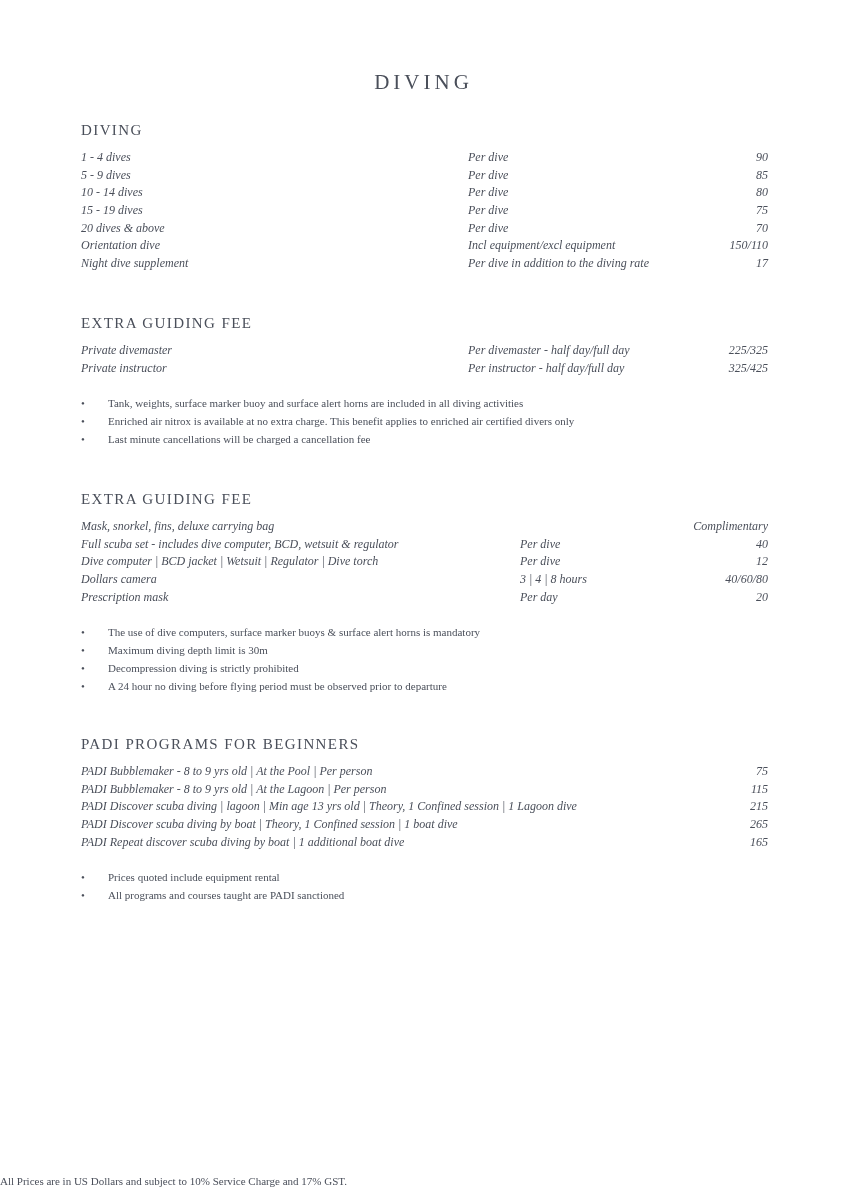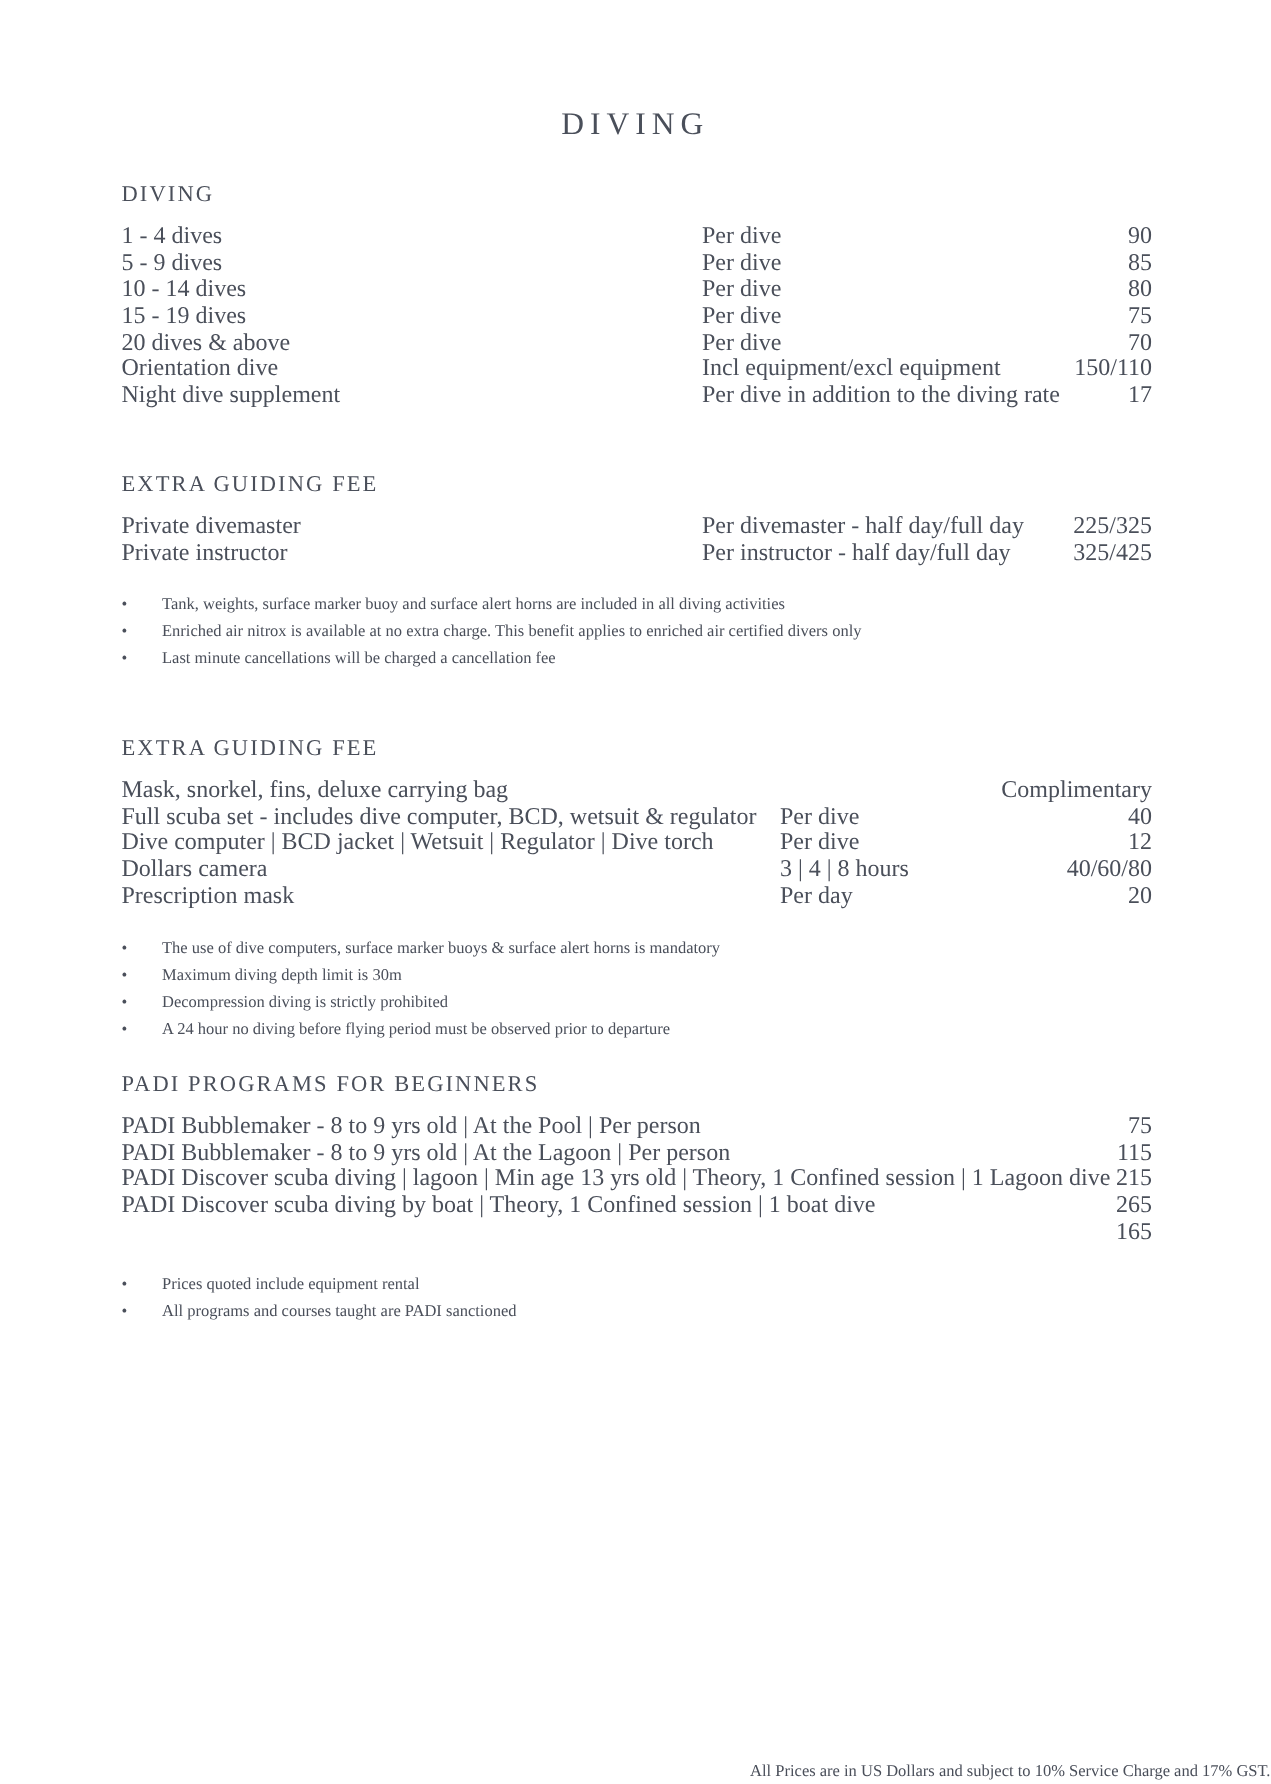--- a/index.html
+++ b/index.html
@@ -10,31 +10,31 @@
   }
   .page-title {
     position: absolute; top: 70px; left: 0; width: 847px; text-align: center;
     font-size: 21px; letter-spacing: 4px; color: #4a4f5a;
   }
   .section { position: absolute; left: 81px; width: 687px; }
   .section-title {
     font-size: 15px; letter-spacing: 1.4px; color: #4a4f5a; margin: 0 0 10px 0;
     line-height: 18px;
   }
-  .row { position: relative; height: 17.7px; font-size: 16px; line-height: 17.7px; white-space: nowrap; }
+  .row { position: relative; height: 17.7px; font-size: 12px; line-height: 17.7px; white-space: nowrap; font-style: italic; }
   .row .c1 { position: absolute; left: 0; }
   .row .c2 { position: absolute; margin-left: 17px; }
   .row .c3 { position: absolute; right: 0; text-align: center; }
   .s1 .c2, .s2 .c2 { left: 370px; }
   .s3 .c2 { left: 422px; }
   .bullets { margin-top: 18px; font-size: 11px; line-height: 17.7px; }
   .bullet { position: relative; padding-left: 27px; white-space: nowrap; }
   .bullet .dot { position: absolute; left: 0; top: 0; }
   .footer {
-    position: absolute; top: 1175px; left: 0; width: 847px; text-align: right;
+    position: absolute; top: 1175px; left: 0; width: 847px; text-align: left;
     font-size: 11px; color: #4a4f5a;
   }
 </style>
 </head>
 <body>
 
 <div class="page-title">DIVING</div>
 
 <div class="section s1" style="top:121px;">
   <div class="section-title">DIVING</div>
@@ -122,39 +122,40 @@
       <span class="c3">20</span>
     </div>
   <div class="bullets">
     <div class="bullet"><span class="dot">•</span><span>The use of dive computers, surface marker buoys &amp; surface alert horns is mandatory</span></div>
     <div class="bullet"><span class="dot">•</span><span>Maximum diving depth limit is 30m</span></div>
     <div class="bullet"><span class="dot">•</span><span>Decompression diving is strictly prohibited</span></div>
     <div class="bullet"><span class="dot">•</span><span>A 24 hour no diving before flying period must be observed prior to departure</span></div>
   </div>
 </div>
 
-<div class="section s4" style="top:714px;">
+<div class="section s4" style="top:735px;">
   <div class="section-title">PADI PROGRAMS FOR BEGINNERS</div>
   <div class="row">
       <span class="c1">PADI Bubblemaker - 8 to 9 yrs old | At the Pool | Per person</span>
       <span class="c3">75</span>
     </div>
   <div class="row">
       <span class="c1">PADI Bubblemaker - 8 to 9 yrs old | At the Lagoon | Per person</span>
       <span class="c3">115</span>
     </div>
   <div class="row">
       <span class="c1">PADI Discover scuba diving | lagoon | Min age 13 yrs old | Theory, 1 Confined session | 1 Lagoon dive</span>
       <span class="c3">215</span>
     </div>
   <div class="row">
       <span class="c1">PADI Discover scuba diving by boat | Theory, 1 Confined session | 1 boat dive</span>
       <span class="c3">265</span>
     </div>
   <div class="row">
+      <span class="c1">PADI Repeat discover scuba diving by boat | 1 additional boat dive</span>
       <span class="c3">165</span>
     </div>
   <div class="bullets">
     <div class="bullet"><span class="dot">•</span><span>Prices quoted include equipment rental</span></div>
     <div class="bullet"><span class="dot">•</span><span>All programs and courses taught are PADI sanctioned</span></div>
   </div>
 </div>
 
 <div class="footer">All Prices are in US Dollars and subject to 10% Service Charge and 17% GST.</div>
 

